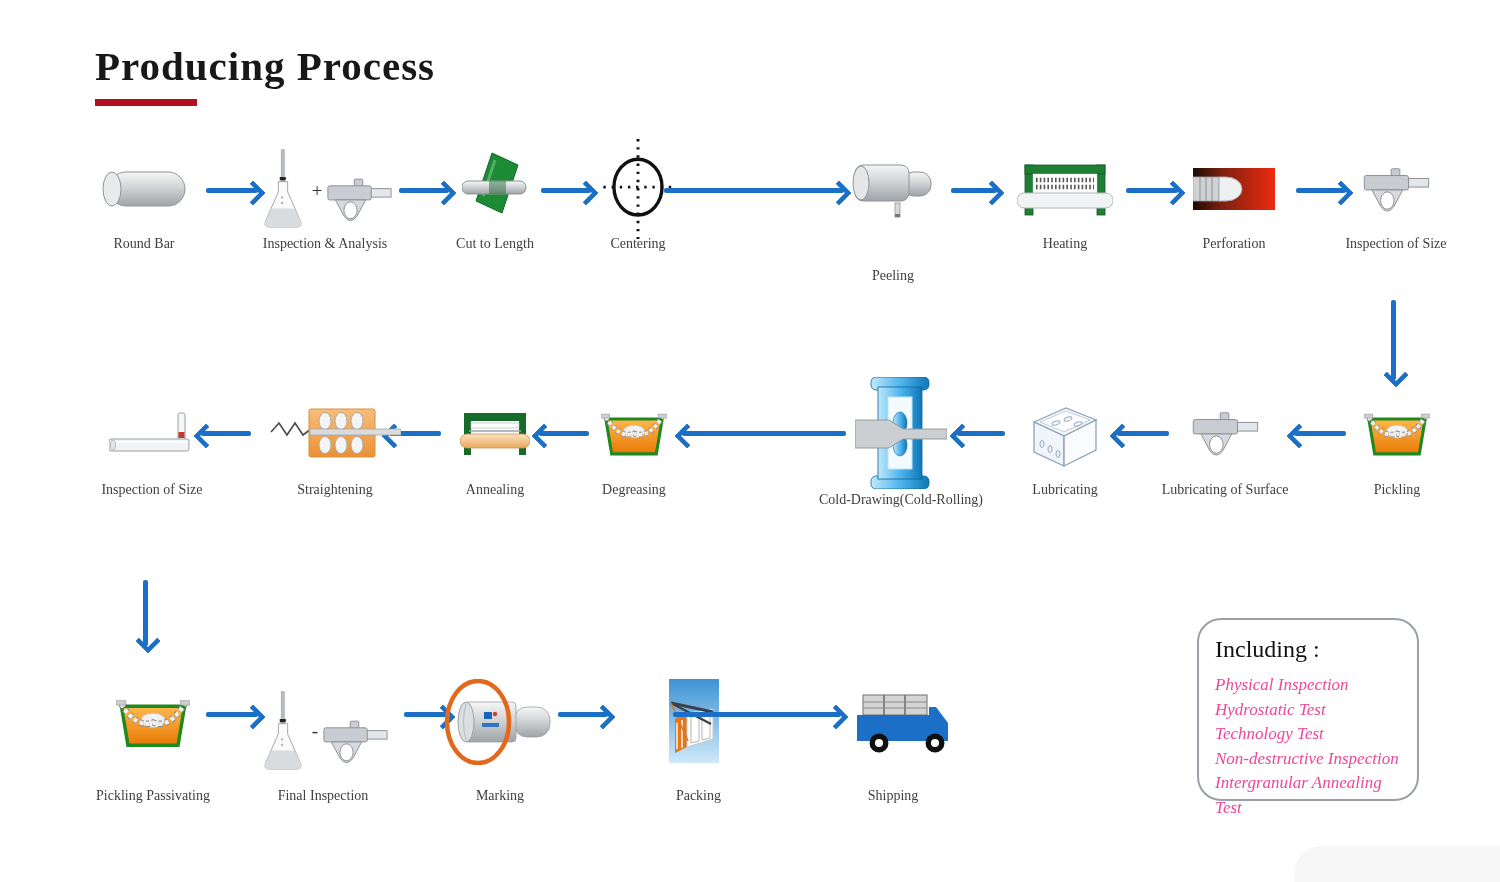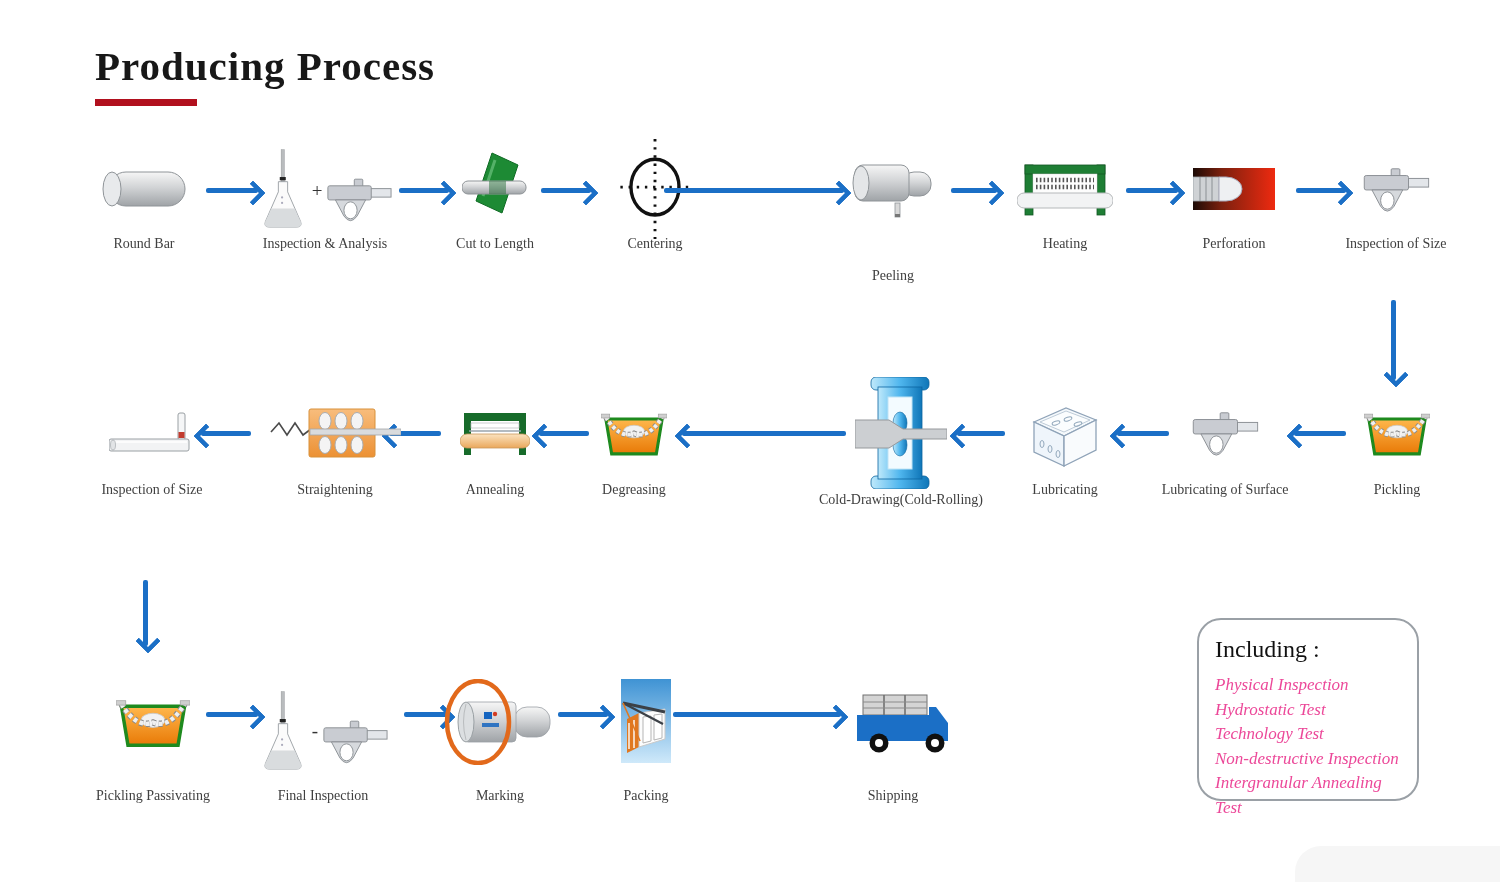--- a/index.html
+++ b/index.html
@@ -155,21 +155,21 @@
         <polygon points="30,2 56,14 40,62 14,50" fill="#1d8a34" stroke="#0f6b24"></polygon>
         <line x1="33" y1="9" x2="21" y2="45" stroke="#54b168" stroke-width="3"></line>
         <rect x="0" y="30" width="64" height="13" rx="6" fill="url(#grad-cyl)" stroke="#8f9498"></rect>
         <rect x="27" y="30" width="17" height="13" fill="#156327" opacity="0.45"></rect>
       </svg>
   </div>
   <div class="label">Cut to Length</div>
 </div>
 <div class="arrow-right" style="left:541px;top:188px;width:50px"></div>
 
-<div class="node row1" style="left:585px;top:146px;width:140px;justify-content:center;">
+<div class="node row1" style="left:568px;top:146px;width:140px;justify-content:center;">
   <div class="icon-wrap">
     <svg width="72" height="100" viewBox="0 0 72 104">
         <line x1="36" y1="0" x2="36" y2="104" stroke="#111" stroke-width="3" stroke-dasharray="2.5 6"></line>
         <line x1="0" y1="50" x2="72" y2="50" stroke="#111" stroke-width="3" stroke-dasharray="2.5 6"></line>
         <ellipse cx="36" cy="50" rx="25" ry="29" fill="none" stroke="#111" stroke-width="3.5"></ellipse>
       </svg>
   </div>
   <div class="label">Centering</div>
 </div>
 <div class="arrow-right" style="left:664px;top:188px;width:180px"></div>
@@ -377,21 +377,21 @@
       <rect x="40" y="33" width="8" height="7" fill="#1565c0"></rect>
       <circle cx="51" cy="35" r="2.2" fill="#d33c22"></circle>
       <rect x="38" y="44" width="17" height="4" fill="#1565c0" opacity="0.85"></rect>
       <ellipse cx="34" cy="43" rx="31" ry="41" fill="none" stroke="#e2691b" stroke-width="4.5"></ellipse>
     </svg>
   </div>
   <div class="label">Marking</div>
 </div>
 <div class="arrow-right" style="left:558px;top:712px;width:50px"></div>
 
-<div class="node row3" style="left:571px;top:660px;width:150px;">
+<div class="node row3" style="left:571px;top:660px;width:150px;align-items:flex-end;">
   <div class="icon-wrap">
     <svg width="54" height="86" viewBox="0 0 54 86">
       <rect x="2" y="0" width="50" height="84" fill="url(#grad-sky)"></rect>
       <polygon points="8,40 20,34 20,68 8,74" fill="#e07820"></polygon>
       <line x1="10" y1="44" x2="10" y2="70" stroke="#fff" stroke-width="1.4"></line>
       <line x1="15" y1="41" x2="15" y2="69" stroke="#fff" stroke-width="1.4"></line>
       <polygon points="20,34 46,30 46,60 20,68" fill="#fcfcfc" stroke="#c9c9c9"></polygon>
       <polygon points="24,38 32,37 32,62 24,64" fill="#fff" stroke="#b5b5b5"></polygon>
       <polygon points="35,36 43,35 43,59 35,61" fill="#fff" stroke="#b5b5b5"></polygon>
       <line x1="4" y1="24" x2="46" y2="33" stroke="#3c4147" stroke-width="3"></line>

